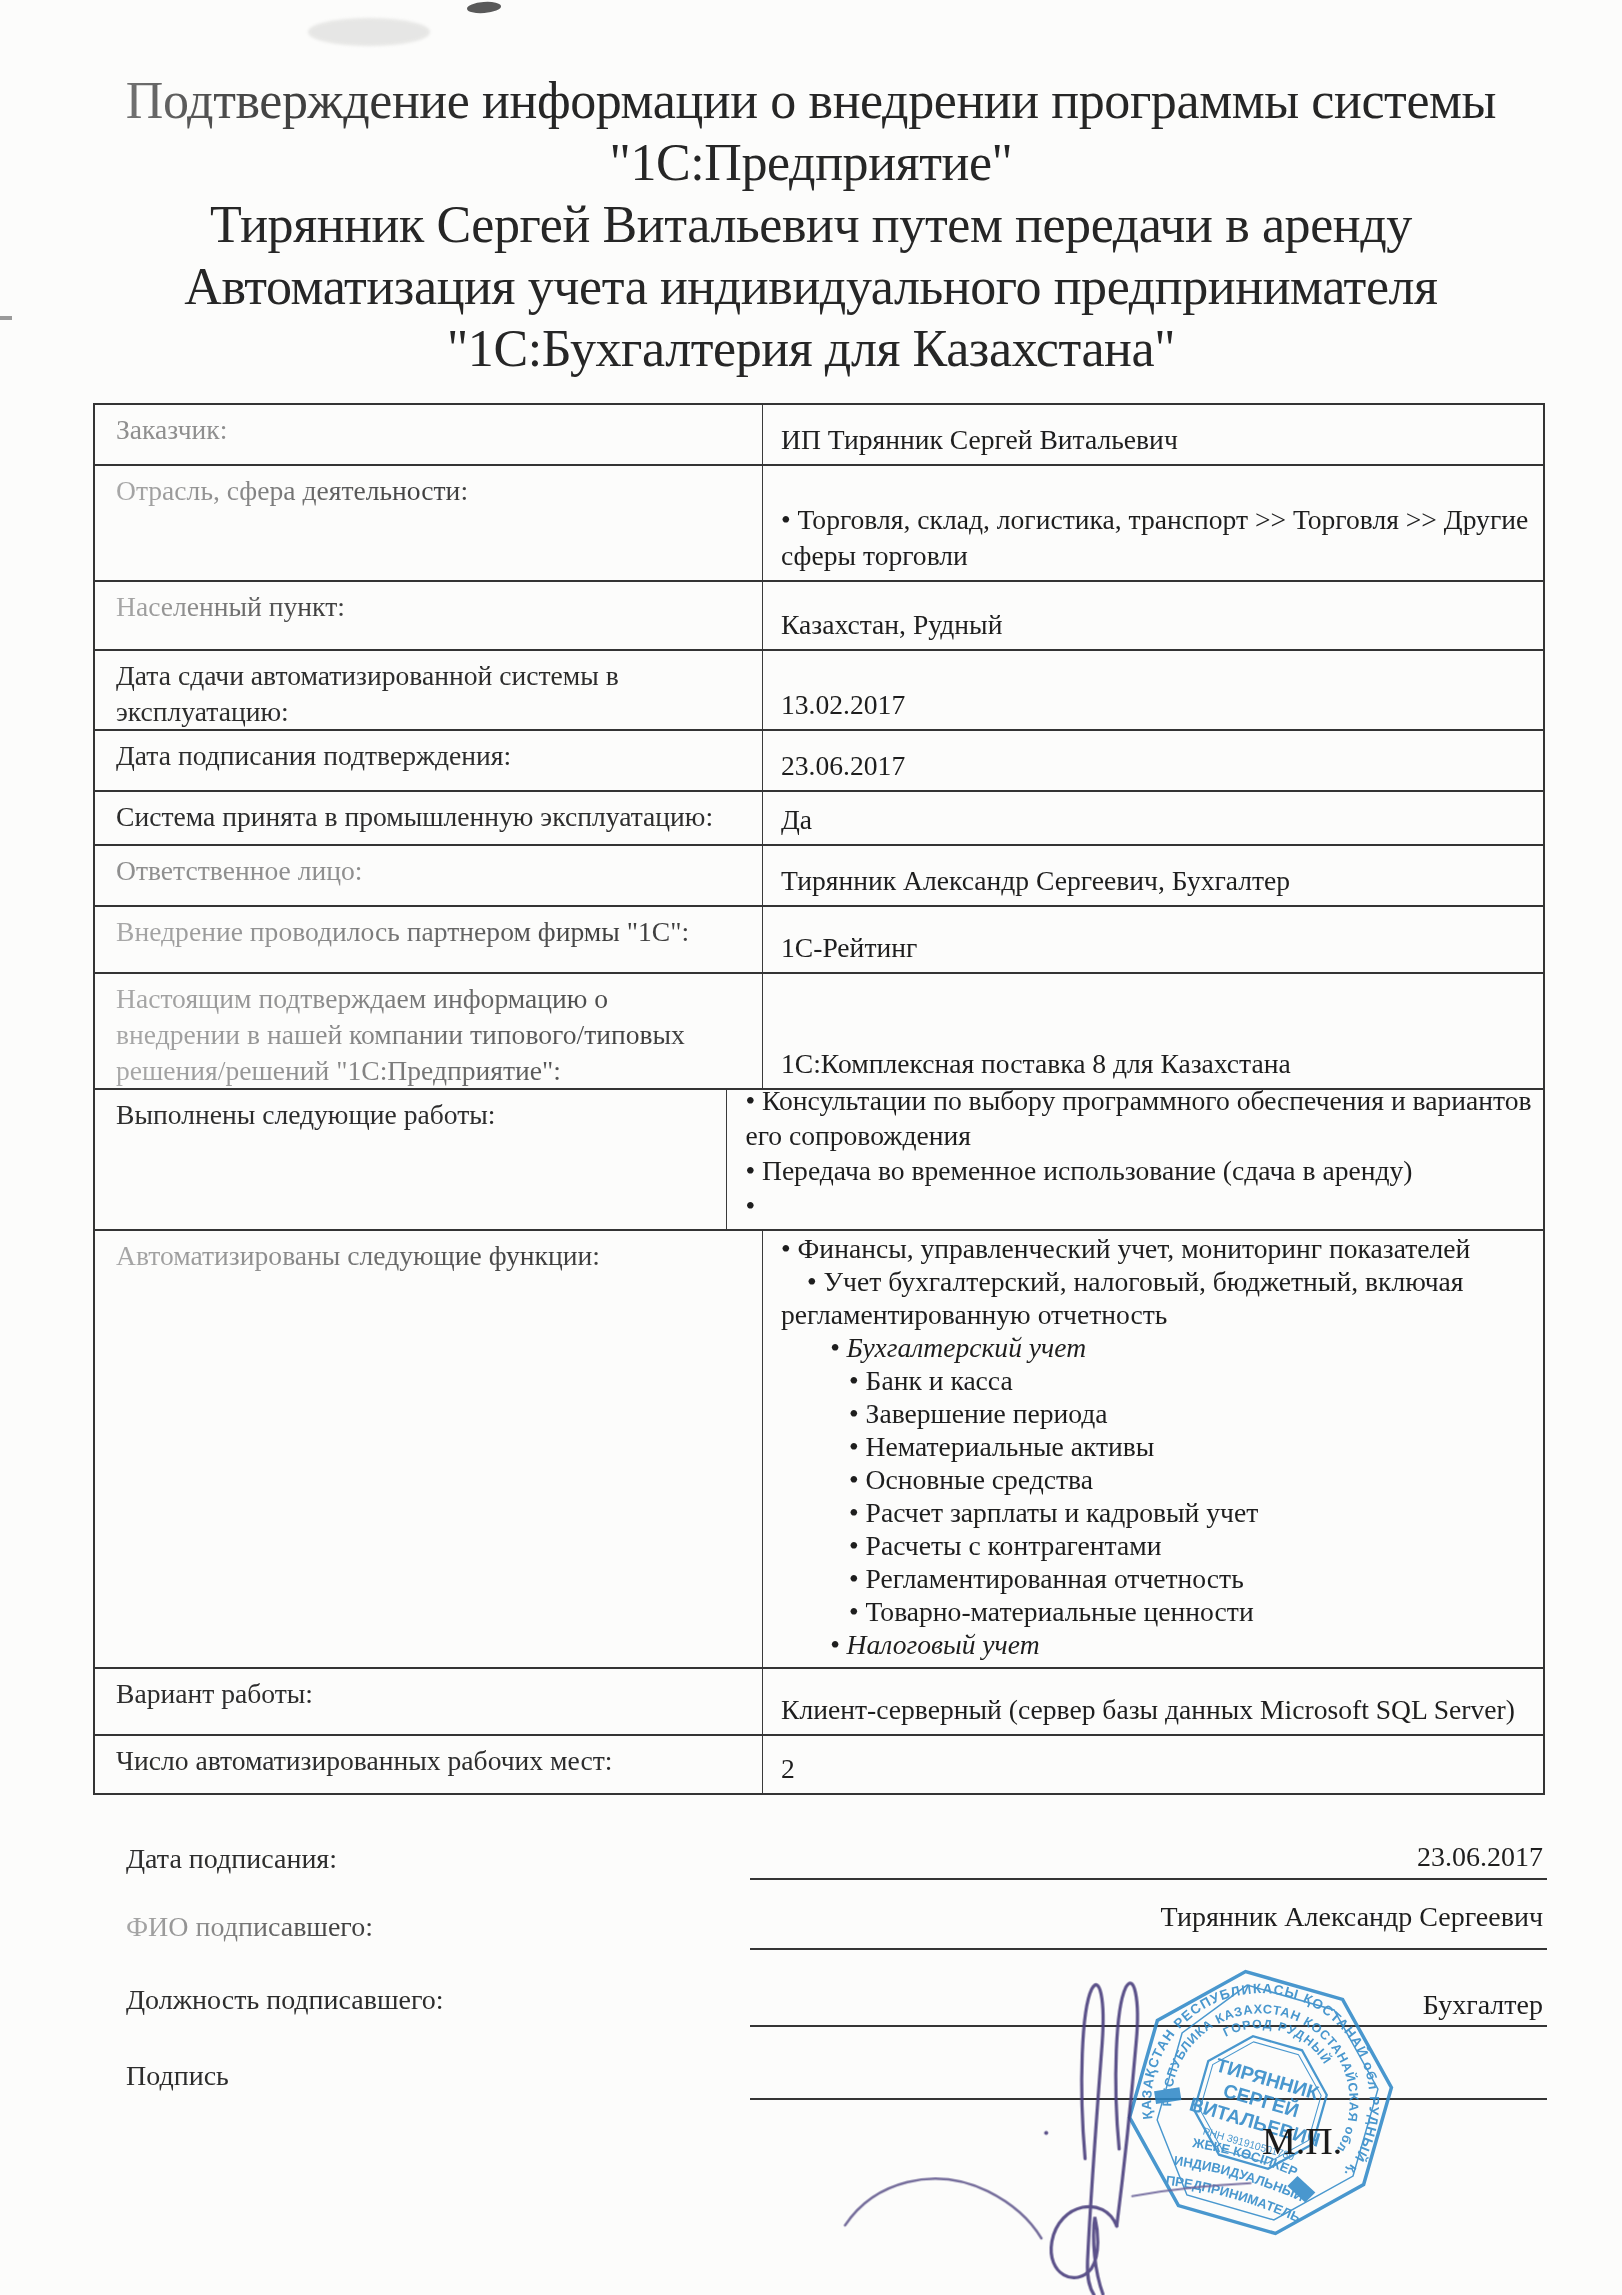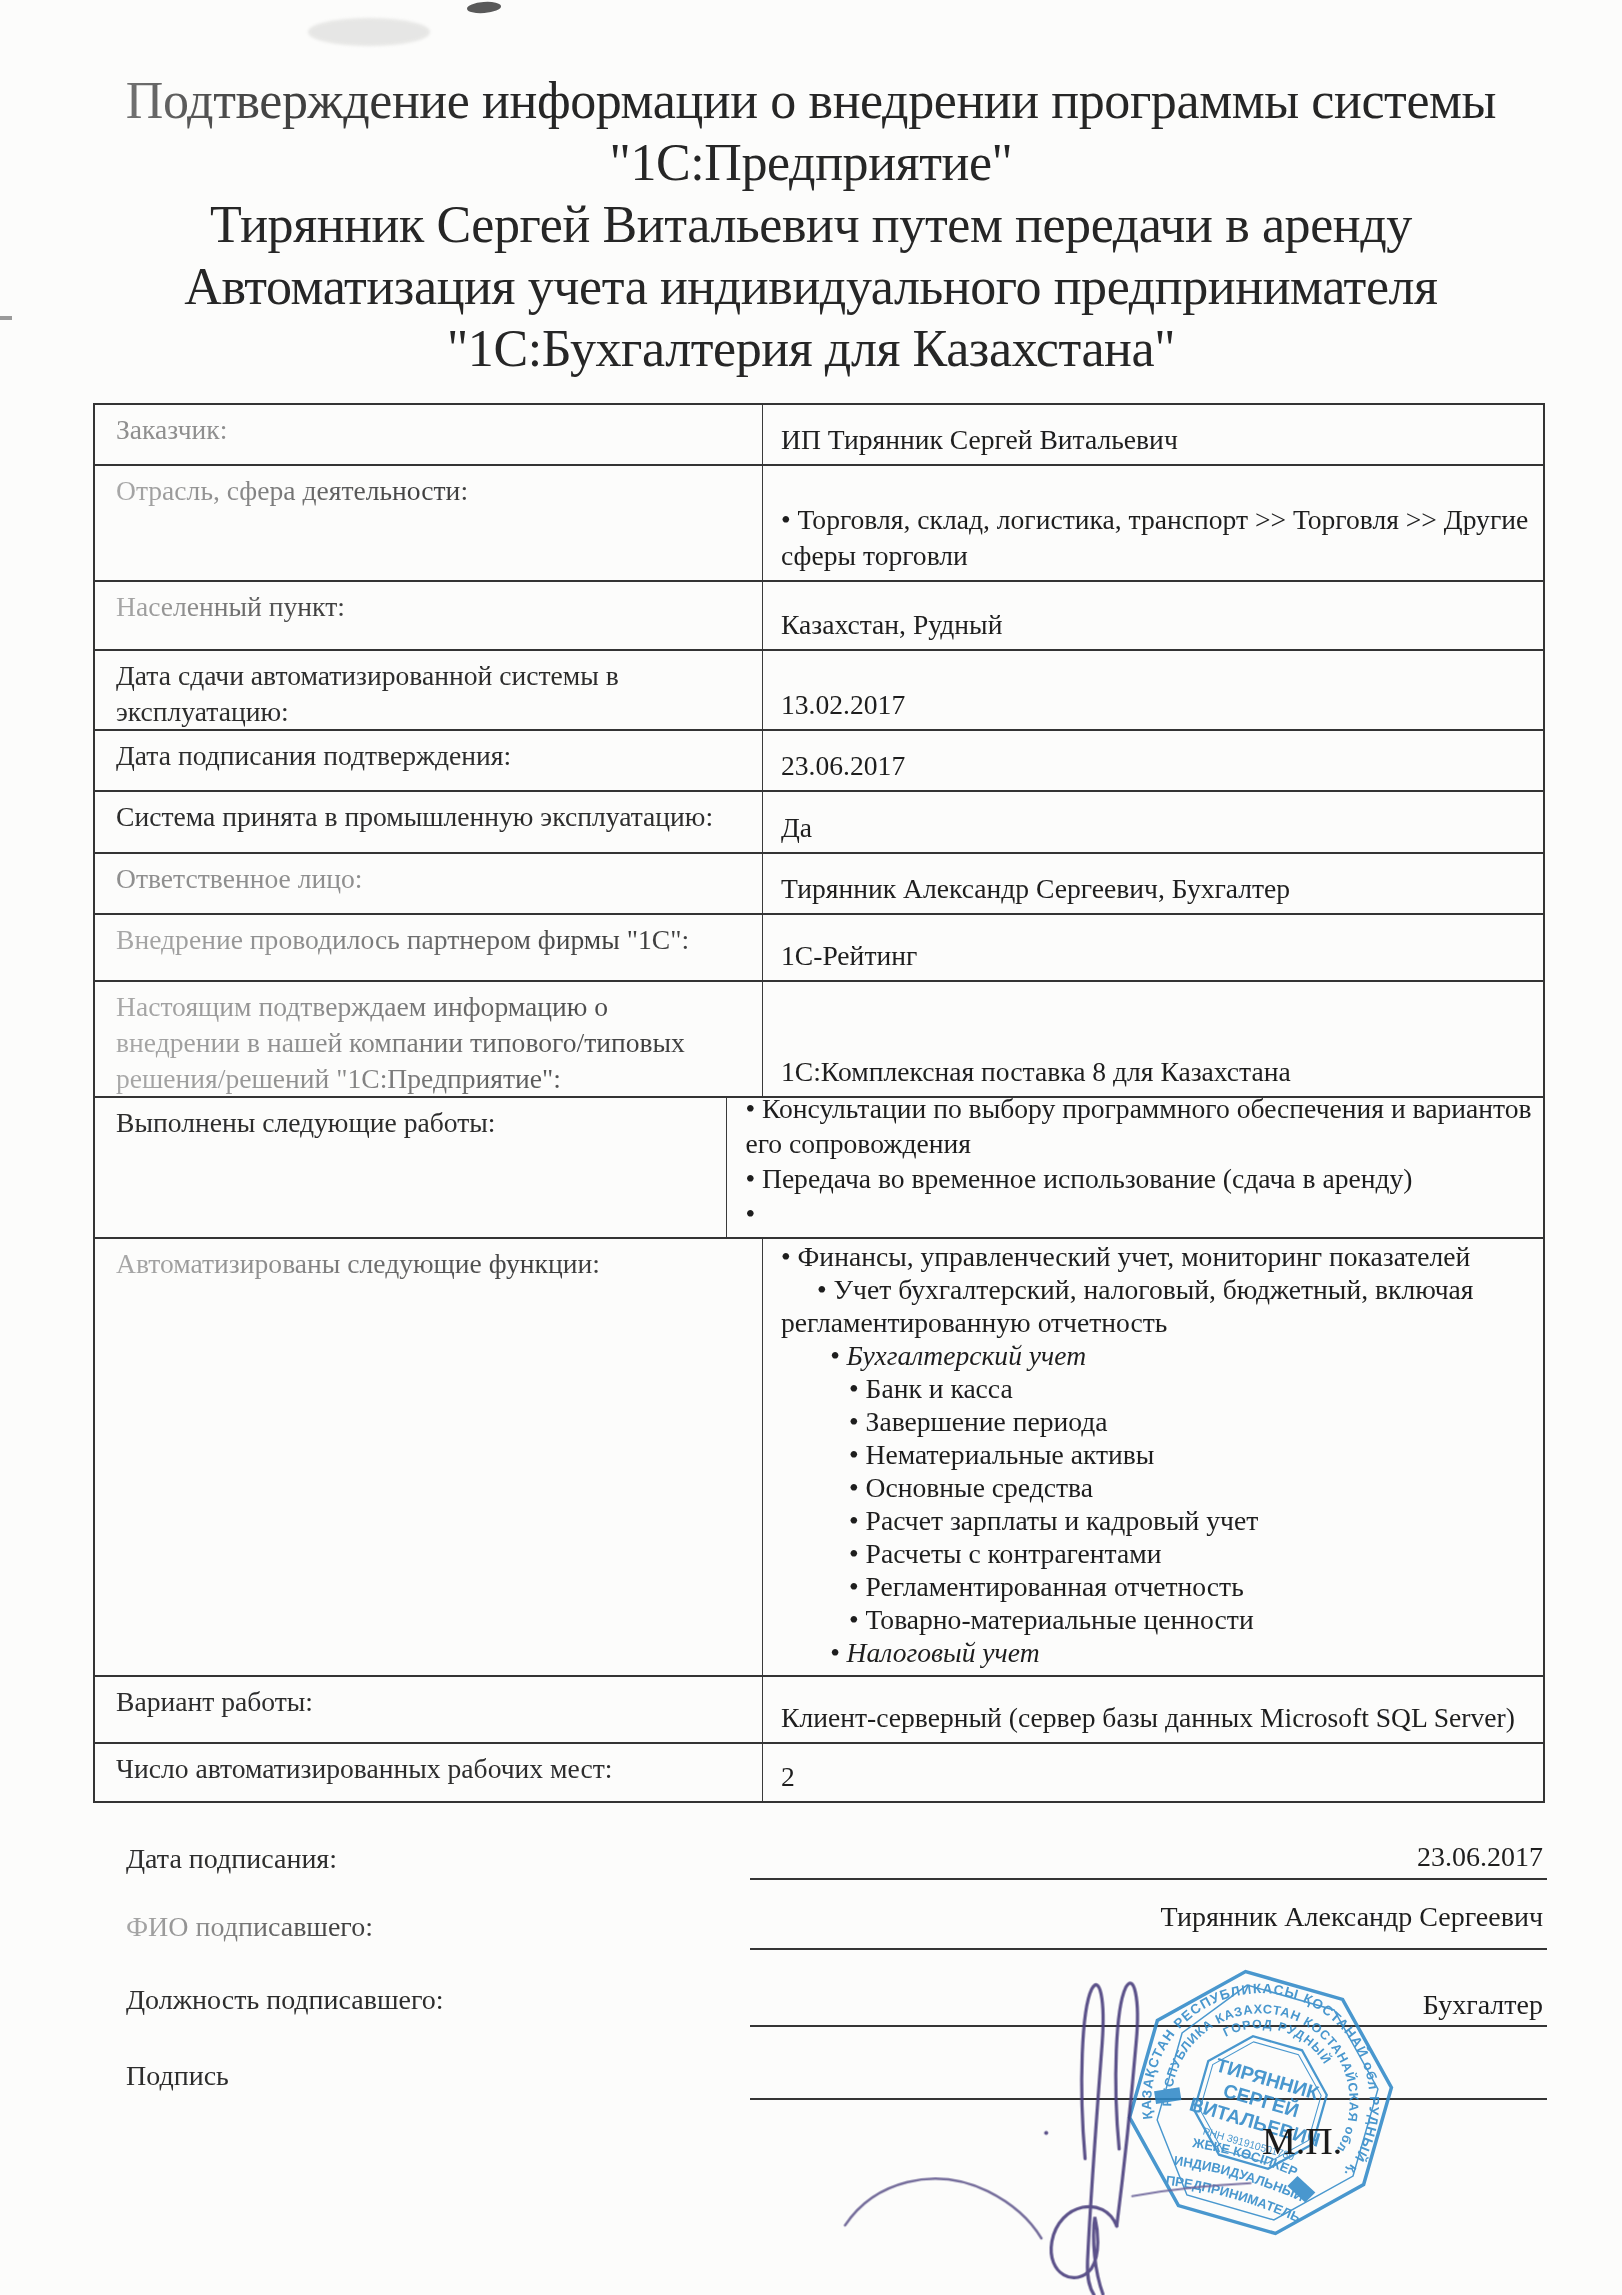--- a/index.html
+++ b/index.html
@@ -31,21 +31,21 @@
   .lab-d { color:#2d2d2d; }
   .lab-g { color:#8f8f8f; }
   .lab-f { color:#7d7d7d; }
   @supports (-webkit-background-clip: text) {
     .lab-f { background:linear-gradient(90deg,#a8a8a8 0%,#8a8a8a 35%,#3f3f3f 85%);
              -webkit-background-clip:text; -webkit-text-fill-color:transparent; }
   }
   .lines { line-height:35px; }
   .flist { line-height:33px; font-size:27.6px; }
   .flist div, .lines div { white-space:nowrap; }
-  .i0 { margin-left:0; } .i1 { margin-left:36px; }
+  .i0 { margin-left:0; } .i1 { margin-left:26px; }
   .i2 { margin-left:49px;font-style:italic; } .i3 { margin-left:68px; }
   
   .sig-label { position:absolute; left:126px; font-size:28px; color:#2d2d2d; white-space:nowrap; }
   .sig-value { position:absolute; right:79px; font-size:28px; color:#1e1e1e; white-space:nowrap; }
   .sig-line  { position:absolute; left:750px; width:797px; border-top:2.4px solid #353535; height:0; }
   .mp { position:absolute; left:1262px; top:2119px; font-size:38px; color:#1b1b1b; z-index:6; }
   
   .stamp { position:absolute; left:1121px; top:1963px; width:279px; height:279px; z-index:4; }
   .sigsvg { position:absolute; left:0; top:0; width:1622px; height:2295px; z-index:5; pointer-events:none; }
   .speck-a { position:absolute; left:467px; top:1.6px; width:34px; height:10.5px; background:#3c3c3c;
@@ -105,21 +105,21 @@
         </div>
     </div>
     <div class="row" style="height:61px">
       <div class="cl">
           <span class="lab-d">Дата подписания подтверждения:</span>
         </div>
       <div class="cr">
           <span>23.06.2017</span>
         </div>
     </div>
-    <div class="row" style="height:62px">
+    <div class="row" style="height:54px">
       <div class="cl">
           <span class="lab-d">Система принята в промышленную эксплуатацию:</span>
         </div>
       <div class="cr">
           <span>Да</span>
         </div>
     </div>
     <div class="row" style="height:61px">
       <div class="cl">
           <span class="lab-g">Ответственное лицо:</span>

